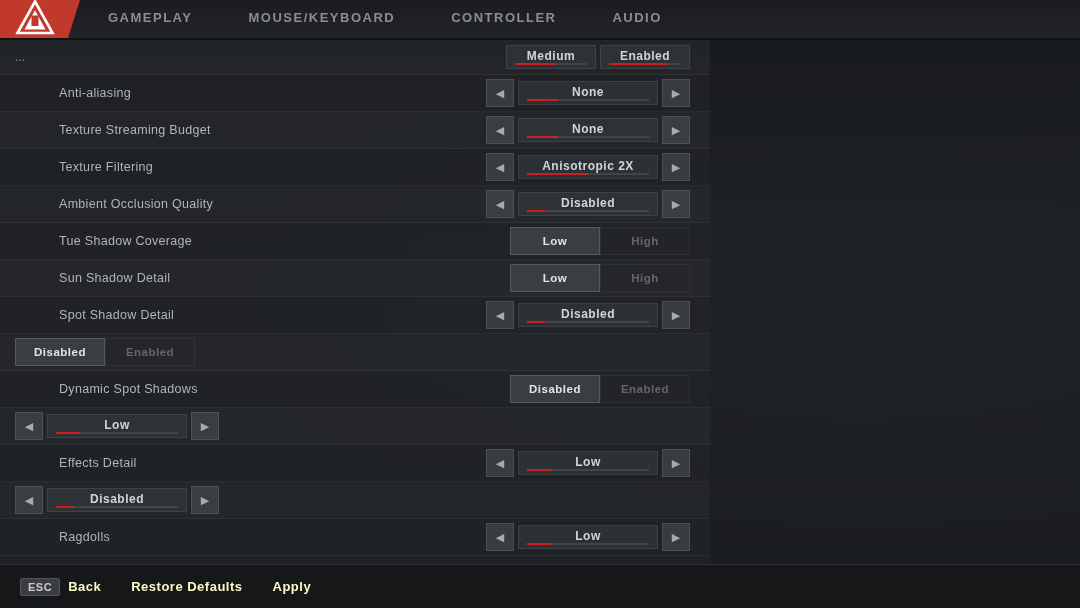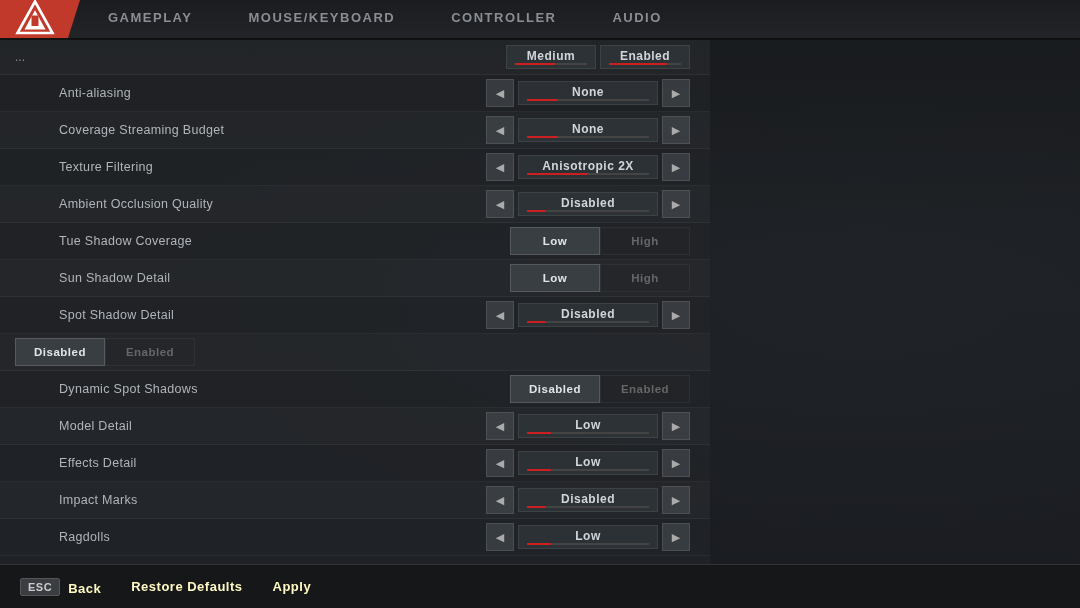--- a/index.html
+++ b/index.html
@@ -282,21 +282,21 @@
       background: #151719;
       display: flex;
       align-items: center;
       padding: 0 20px;
       gap: 30px;
       border-top: 1px solid #333;
     }
 
     .bottom-action {
       display: flex;
-      align-items: flex-end;
+      align-items: center;
       gap: 8px;
       cursor: pointer;
     }
 
     .key-badge {
       background: #3a3d42;
       border: 1px solid #555;
       padding: 2px 7px;
       font-size: 11px;
       font-weight: 700;
@@ -358,21 +358,21 @@
             <div class="arrow-btn">◀</div>
             <div class="value-display">
               <span class="value-text">None</span>
               <div class="value-underline" style="background: linear-gradient(90deg, #cc2020 0%, #cc2020 25%, #444 25%);"></div>
             </div>
             <div class="arrow-btn">▶</div>
           </div>
         </div>
 
         <div class="setting-row">
-          <span class="setting-label">Coverage Streaming Budget</span>
+          <span class="setting-label">Texture Streaming Budget</span>
           <div class="setting-control">
             <div class="arrow-btn">◀</div>
             <div class="value-display">
               <span class="value-text">None</span>
               <div class="value-underline" style="background: linear-gradient(90deg, #cc2020 0%, #cc2020 25%, #444 25%);"></div>
             </div>
             <div class="arrow-btn">▶</div>
           </div>
         </div>
 
@@ -437,21 +437,20 @@
 
         <div class="setting-row">
           <span class="setting-label">Dynamic Spot Shadows</span>
           <div class="setting-control toggle-group">
             <div class="toggle-btn active">Disabled</div>
             <div class="toggle-btn inactive">Enabled</div>
           </div>
         </div>
 
         <div class="setting-row">
-          <span class="setting-label">Model Detail</span>
           <div class="setting-control">
             <div class="arrow-btn">◀</div>
             <div class="value-display">
               <span class="value-text">Low</span>
               <div class="value-underline" style="background: linear-gradient(90deg, #cc2020 0%, #cc2020 20%, #444 20%);"></div>
             </div>
             <div class="arrow-btn">▶</div>
           </div>
         </div>
 
@@ -461,21 +460,20 @@
             <div class="arrow-btn">◀</div>
             <div class="value-display">
               <span class="value-text">Low</span>
               <div class="value-underline" style="background: linear-gradient(90deg, #cc2020 0%, #cc2020 20%, #444 20%);"></div>
             </div>
             <div class="arrow-btn">▶</div>
           </div>
         </div>
 
         <div class="setting-row">
-          <span class="setting-label">Impact Marks</span>
           <div class="setting-control">
             <div class="arrow-btn">◀</div>
             <div class="value-display">
               <span class="value-text">Disabled</span>
               <div class="value-underline" style="background: linear-gradient(90deg, #cc2020 0%, #cc2020 15%, #444 15%);"></div>
             </div>
             <div class="arrow-btn">▶</div>
           </div>
         </div>
 

